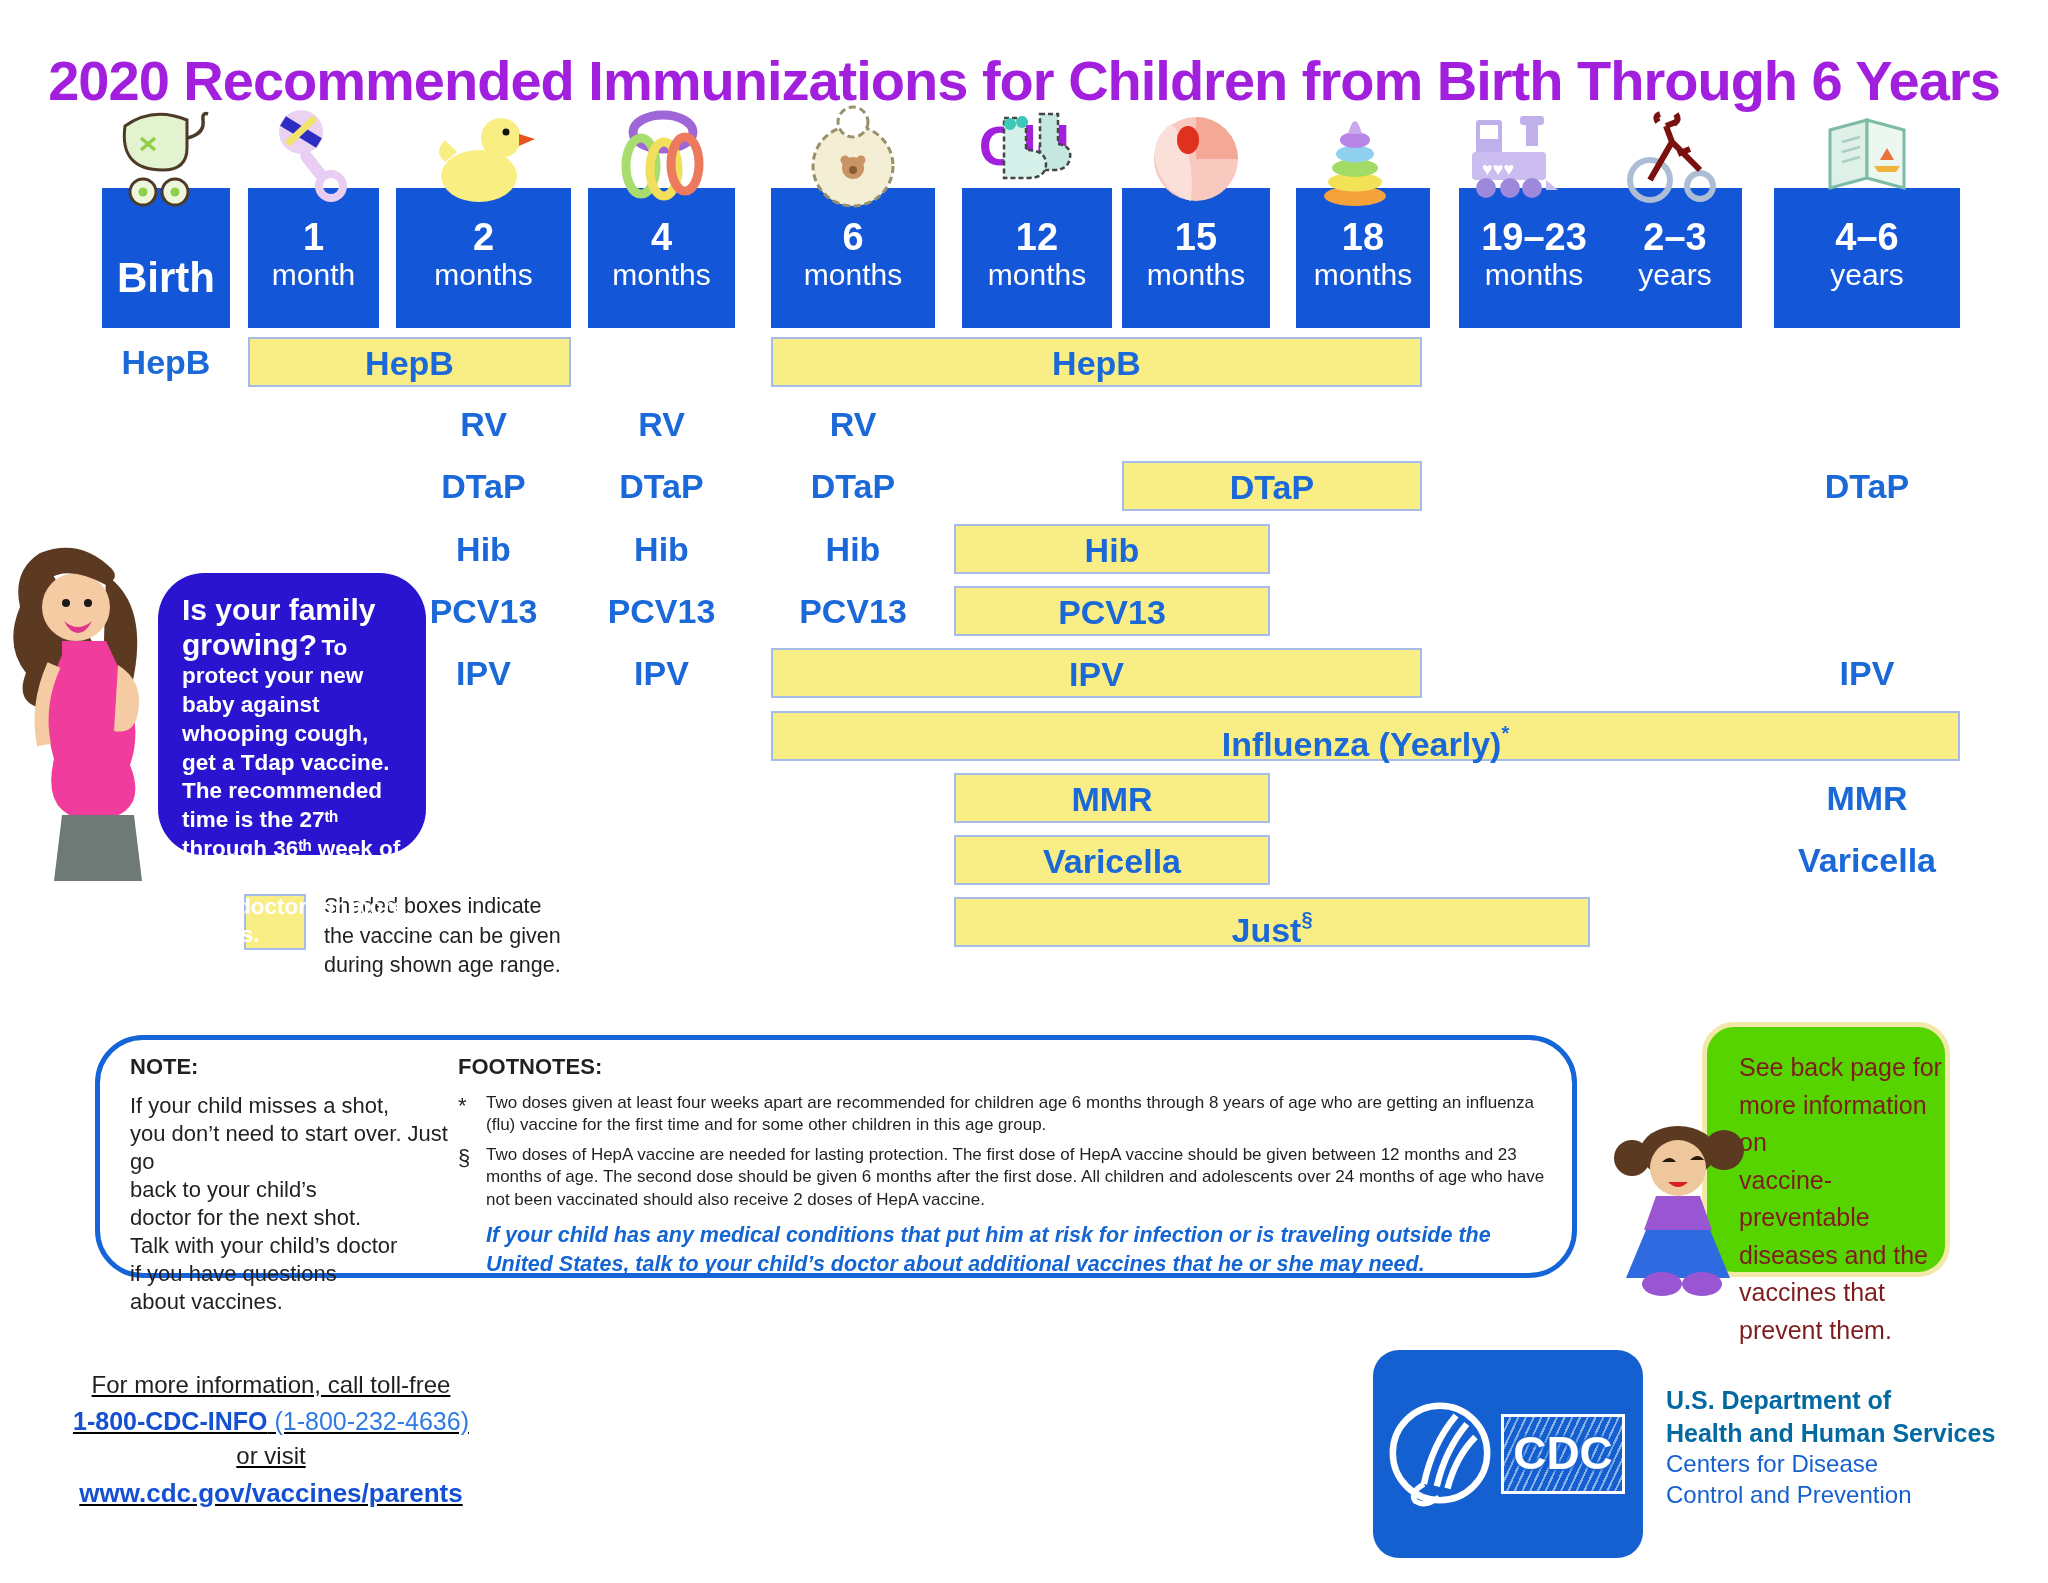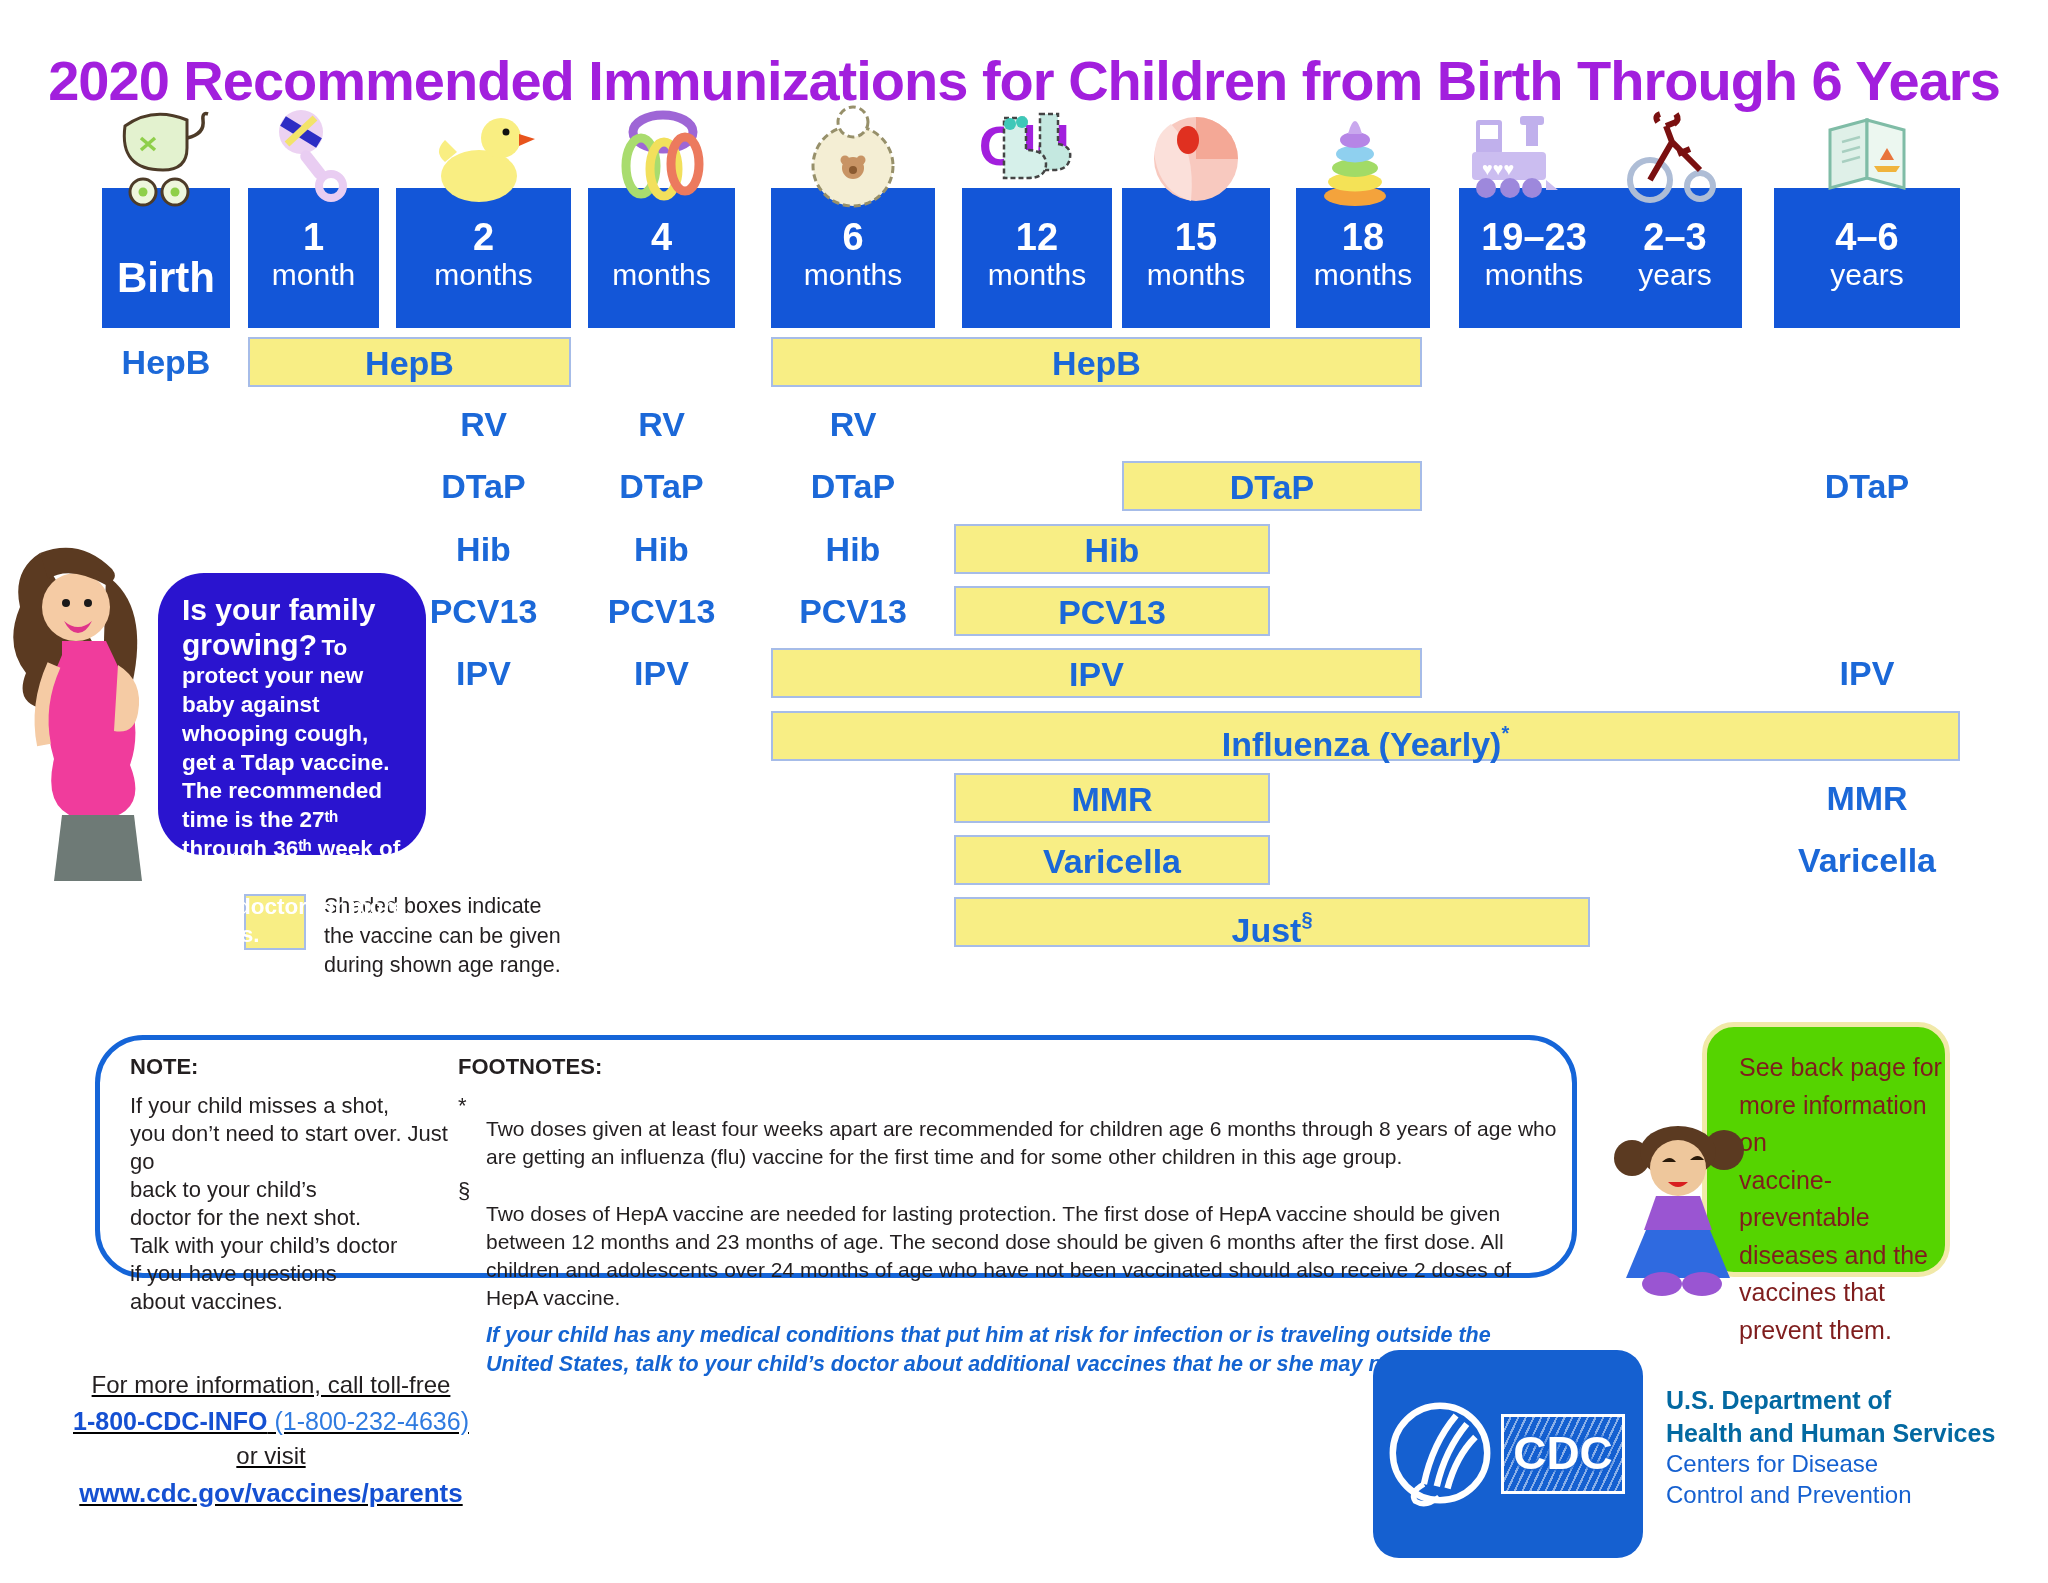--- a/index.html
+++ b/index.html
@@ -39,21 +39,21 @@
                color:#231f20;line-height:1.38;}
   
   #notes-panel{position:absolute;left:95px;top:1035px;width:1482px;height:243px;
                border:5px solid #1565d8;border-radius:48px;box-sizing:border-box;}
   #note-col{position:absolute;left:30px;top:14px;width:330px;}
   .panel-heading{font-size:22px;font-weight:800;color:#231f20;margin-bottom:12px;}
   .note-line{font-size:22px;color:#231f20;line-height:1.27;}
   #foot-col{position:absolute;left:358px;top:14px;width:1100px;}
   .foot-item{display:flex;margin-top:7px;}
   .foot-sym{width:28px;flex:0 0 28px;font-size:22px;color:#231f20;line-height:1.3;}
-  .foot-text{font-size:21px;color:#231f20;line-height:1.32;margin-top:23px;}
+  .foot-text{font-size:17px;color:#231f20;line-height:1.32;}
   .advisory{margin:10px 0 0 28px;width:1040px;font-size:21.5px;font-weight:700;
             font-style:italic;color:#1464d2;line-height:1.32;}
   
   #green-box{position:absolute;left:1702px;top:1022px;width:248px;height:255px;
              background:#55d400;border:5px solid #f1e9a9;border-radius:32px;
              box-sizing:border-box;padding:22px 0 0 32px;z-index:2;}
   .green-line{color:#7f1d1d;font-size:25px;font-weight:400;line-height:1.5;}
   #girl{position:absolute;left:1606px;top:1112px;width:156px;height:200px;z-index:3;}
   #girl svg{width:100%;height:100%;}
   

